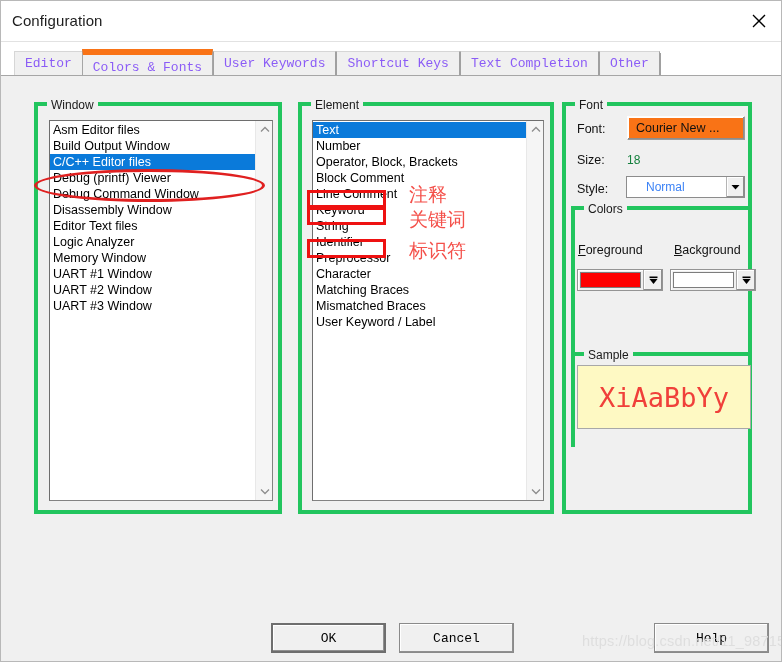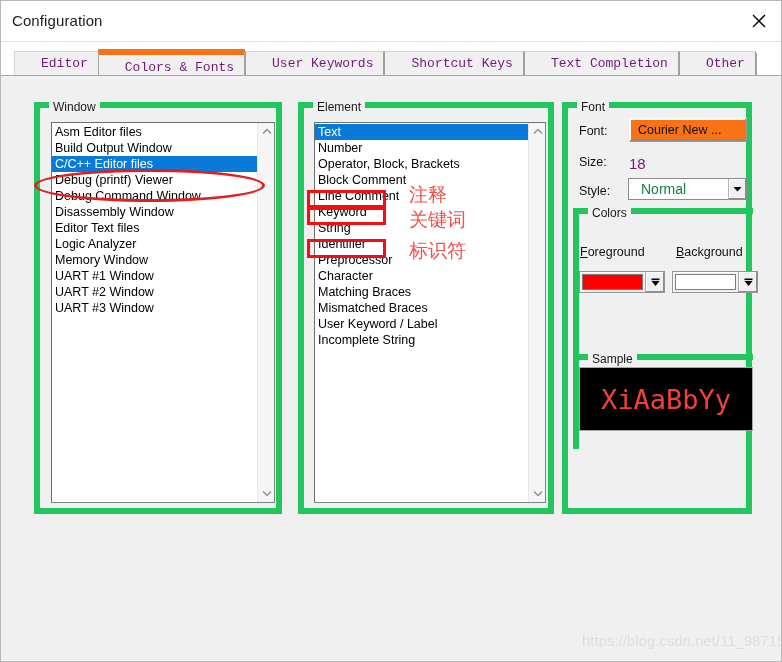--- a/index.html
+++ b/index.html
@@ -47,22 +47,22 @@
     background: #ffffff;
   }
   .tabs {
     position: absolute; left: 13px; top: 7px;
     display: flex; align-items: flex-end;
     height: 26px;
   }
   .tab {
     font-family: "Liberation Mono", "DejaVu Sans Mono", monospace;
     font-size: 13px;
-    color: #701a75;
-    padding: 4px 10px 5px 26px;
+    color: #8b5cf6;
+    padding: 4px 10px 5px 10px;
     height: 24px;
     line-height: 15px;
     white-space: nowrap;
     background: #f0f0f0;
     border-left: 1px solid #a0a0a0;
     border-right: 1px solid #a0a0a0;
     border-top: 1px solid #d6d6d6;
     position: relative;
     cursor: default;
   }
@@ -87,21 +87,21 @@
   .panel {
     position: absolute; left: 0px; top: 74px;
     width: 782px; height: 534px;
     background: #f0f0f0;
     border-top: 1px solid #a6a6a6;
   }
 
   
   .group {
     position: absolute;
-    border: 6px solid #22c55e;
+    border: 4px solid #22c55e;
     background: transparent;
   }
   .group > .glabel {
     position: absolute;
     top: -8px; left: 9px;
     background: #f0f0f0;
     padding: 0 4px;
     font-size: 12px;
     color: #1a1a1a;
     font-family: "Liberation Sans", sans-serif;
@@ -155,21 +155,21 @@
 
   
   .flabel {
     position: absolute;
     font-size: 12.5px; color: #111;
     font-family: "Liberation Sans", sans-serif;
     white-space: nowrap;
   }
   .fvalue {
     position: absolute;
-    font-size: 15px; color: #701a75;
+    font-size: 12px; color: #15803d;
     font-family: "Liberation Sans", sans-serif;
   }
   .btn-field {
     position: absolute;
     background: #f97316;
     border: 1px solid #9a9a9a;
     border-top-color: #fdfdfd;
     border-left-color: #fdfdfd;
     box-shadow: inset -1px -1px 0 #8d8d8d, inset 1px 1px 0 #ffffff;
     font-size: 12.5px;
@@ -182,22 +182,22 @@
   }
   .combo {
     position: absolute;
     background: #ffffff;
     border: 1px solid #8c8c8c;
     display: flex; align-items: center;
     cursor: default;
   }
   .combo .cval {
     flex: 1;
-    font-size: 14px; color: #15803d;
-    padding-left: 12px;
+    font-size: 12px; color: #3b82f6;
+    padding-left: 19px;
     font-family: "Liberation Sans", sans-serif;
     white-space: nowrap;
   }
   .combo .carrow {
     width: 18px; height: 100%;
     background: #f0f0f0;
     border-left: 1px solid #b4b4b4;
     box-shadow: inset -1px -1px 0 #8d8d8d, inset 1px 1px 0 #ffffff;
     display: flex; align-items: center; justify-content: center;
   }
@@ -374,21 +374,20 @@
             <div class="litem">Block Comment</div>
             <div class="litem">Line Comment</div>
             <div class="litem">Keyword</div>
             <div class="litem">String</div>
             <div class="litem">Identifier</div>
             <div class="litem">Preprocessor</div>
             <div class="litem">Character</div>
             <div class="litem">Matching Braces</div>
             <div class="litem">Mismatched Braces</div>
             <div class="litem">User Keyword / Label</div>
-            <div class="litem">Incomplete String</div>
           </div>
         <div class="scrollbar">
           <div class="sb-arrow up">
             <svg width="10" height="7" viewBox="0 0 10 7">
                 <polyline points="1,5.5 5,1.5 9,5.5" fill="none" stroke="#8d8d8d" stroke-width="1.3"></polyline>
               </svg>
           </div>
           <div class="sb-arrow down">
             <svg width="10" height="7" viewBox="0 0 10 7">
                 <polyline points="1,1.5 5,5.5 9,1.5" fill="none" stroke="#8d8d8d" stroke-width="1.3"></polyline>
@@ -443,32 +442,37 @@
           <svg width="9" height="11" viewBox="0 0 9 11">
               <polygon points="0.5,4 8.5,4 4.5,9" fill="#000"></polygon>
               <rect x="0.5" y="1.5" width="8" height="1.6" fill="#000"></rect>
             </svg>
         </div>
       </div>
 
       <div class="group" style="left:5px; top:246px; width:180px; height:95px; border-right:none; border-bottom:none;">
         <div class="glabel">Sample</div>
       </div>
-      <div class="samplebox" style="left: 11px; top: 259px; width: 174px; height: 64px; background: #000000;">
+      <div class="samplebox" style="left: 11px; top: 259px; width: 174px; height: 64px; background: #fef9c3;">
         <span class="sampletext" id="sample-text" style="color: rgb(240, 64, 58);">XiAaBbYy</span>
       </div>
     </div>
 
     <div class="anno-ellipse" style="left: 33px; top: 93px; width: 231px; height: 33px; border-color: rgb(224, 32, 32);"></div>
 
     <div class="anno-rect" style="left: 306px; top: 114px; width: 79px; height: 18px; border-color: rgb(238, 17, 17);"></div>
     <div class="anno-rect" style="left: 306px; top: 131px; width: 79px; height: 18px; border-color: rgb(238, 17, 17);"></div>
     <div class="anno-rect" style="left: 306px; top: 163px; width: 79px; height: 19px; border-color: rgb(238, 17, 17);"></div>
   </div>
 
   <div class="anno-cn" id="cn0" style="left: 408px; top: 181px;">注释</div>
   <div class="anno-cn" id="cn1" style="left: 408px; top: 206px;">关键词</div>
   <div class="anno-cn" id="cn2" style="left: 408px; top: 237px;">标识符</div>
 
+  <div class="footer">
+    <div class="dlgbtn default" style="left:270px; top:14px; width:115px;">OK</div>
+    <div class="dlgbtn" style="left:398px; top:14px; width:115px;">Cancel</div>
+    <div class="dlgbtn" style="left:653px; top:14px; width:115px;">Help</div>
+  </div>
 
   <div class="watermark">https://blog.csdn.net/11_987150</div>
 
 </div>
 
 </body></html>

